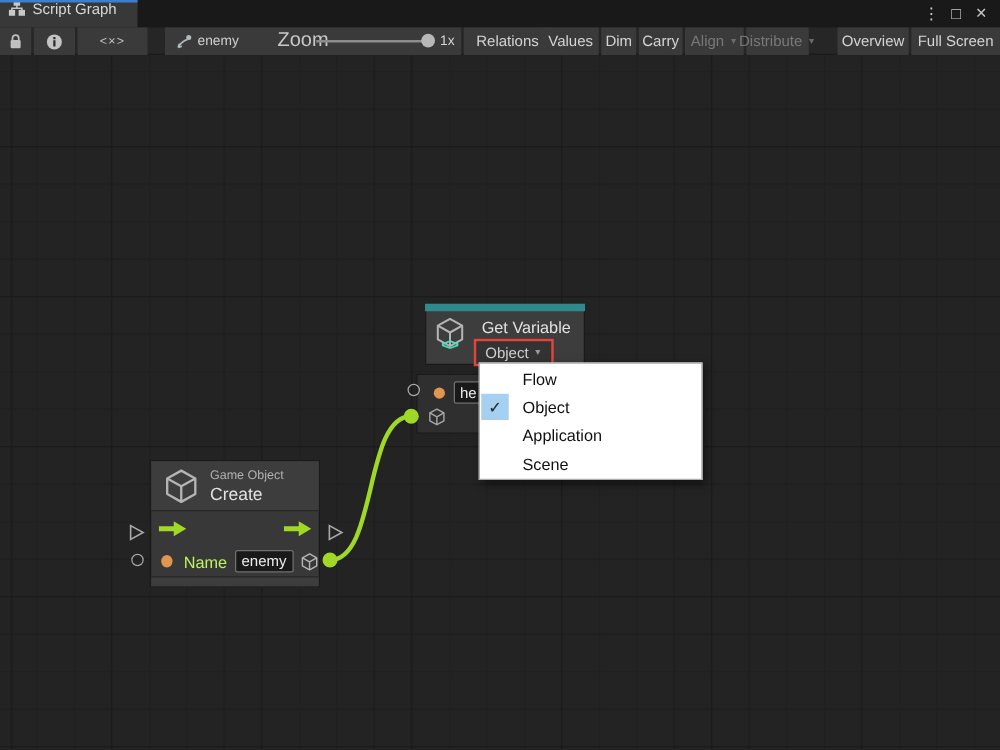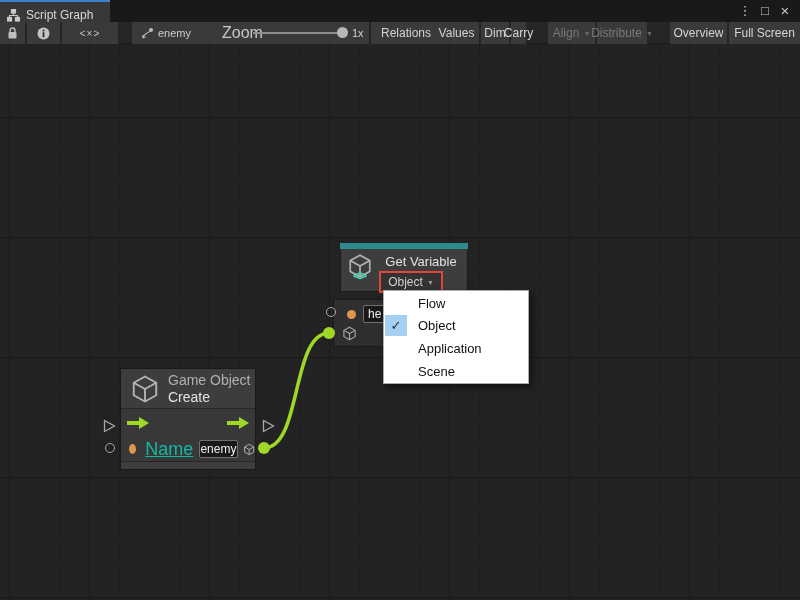--- a/index.html
+++ b/index.html
@@ -3,21 +3,21 @@
 <meta charset="utf-8">
 <style>
   * { margin:0; padding:0; box-sizing:border-box; }
   html,body { width:800px; height:600px; background:#232323; overflow:hidden;
               font-family:"Liberation Sans","DejaVu Sans",sans-serif; }
   #app { position:relative; width:800px; height:600px; background:#232323; }
 
   
   .tabbar { position:absolute; left:0; top:0; width:800px; height:22px; background:#191919; }
   .tab { position:absolute; left:0; top:0; width:110px; height:22px; background:#383838;
-         display:flex; align-items:flex-end; padding-left:7px; }
+         display:flex; align-items:flex-start; padding-left:7px; }
   .tab-accent { position:absolute; left:0; top:0; width:110px; height:2px; background:#3c7ecf; }
   .tab-label { color:#d8d8d8; font-size:12px; margin-left:6px; white-space:nowrap; }
   .win-controls { position:absolute; right:0; top:0; height:22px; display:flex; align-items:center; gap:6px; padding-right:8px; }
   .win-glyph { color:#c8c8c8; font-size:13px; line-height:22px; text-align:center; width:14px; cursor:default; }
 
   
   .toolbar { position:absolute; left:0; top:22px; width:800px; height:22px; background:#262626; border-bottom:1px solid #1a1a1a; }
   .cell { position:absolute; top:0; height:22px; background:#3a3a3a; display:flex; align-items:center; justify-content:center; color:#d4d4d4; font-size:12px; }
   .cell.disabled { color:#787878; }
   .arrow-small { font-size:7px; margin-left:4px; color:#9a9a9a; }
@@ -39,27 +39,27 @@
 
   .wire-svg { position:absolute; left:0; top:0; width:800px; height:556px; z-index:1; pointer-events:none; }
 
   
   .node-create { position:absolute; left:120px; top:324px; width:136px; height:102px; background:#383838;
                  border:1px solid #1a1a1a; z-index:2; }
   .nc-header { position:absolute; left:0; top:0; width:100%; height:40px; background:#3d3d3d;
                border-bottom:1px solid #272727; display:flex; align-items:center; }
   .nc-cube { margin-left:9px; }
   .nc-texts { margin-left:8px; display:flex; flex-direction:column; }
-  .nc-category { font-size:14px; color:#b0b0b0; }
+  .nc-category { font-size:10px; color:#b0b0b0; }
   .nc-title { font-size:14px; color:#e2e2e2; margin-top:1px; }
   .nc-flowrow { position:absolute; left:0; top:41px; width:100%; height:26px; display:flex; align-items:center; justify-content:space-between; padding:0 6px; }
   .nc-valuerow { position:absolute; left:0; top:67px; width:100%; height:26px; display:flex; align-items:center; }
   .dot-orange { width:10px; height:10px; border-radius:50%; background:#e09551; }
   .nc-valuerow .dot-orange { margin-left:8px; }
-  .nc-name { color:#14b8a6; font-size:18px; margin-left:9px;text-decoration:underline; }
+  .nc-name { color:#bef264; font-size:13px; margin-left:9px; }
   .nc-field { margin-left:6px; width:52px; height:18px; background:#191919; border:1px solid #707070; border-radius:2px;
               color:#eeeeee; font-size:12px; display:flex; align-items:center; justify-content:center; }
   .nc-cube-small { margin-left:5px; }
   .nc-footer { position:absolute; left:0; bottom:0; width:100%; height:8px; background:#3d3d3d; border-top:1px solid #272727; }
 
   
   .port { position:absolute; z-index:3; }
   .circle-port { width:10px; height:10px; border:1px solid #a8a8a8; border-radius:50%; background:transparent; }
   .green-dot { width:12px; height:12px; border-radius:50%; background:#a0d828; }
 
@@ -74,21 +74,21 @@
              display:flex; align-items:center; justify-content:center; cursor:pointer; }
   .gv-kind-label { color:#d0d0d0; font-size:12px; }
   .gv-body { position:absolute; left:333px; top:255px; width:135px; height:48px; background:#2f2f2f; border:1px solid #1a1a1a; z-index:2; }
   .gv-row1 { position:absolute; left:0; top:4px; width:100%; height:20px; display:flex; align-items:center; }
   .gv-row1 .dot-orange { margin-left:13px; width:9px; height:9px; }
   .gv-field { margin-left:7px; width:50px; height:18px; background:#191919; border:1px solid #707070; border-radius:2px;
               color:#eeeeee; font-size:12px; display:flex; align-items:center; padding-left:4px; }
   .gv-cube-small { position:absolute; left:8px; top:26px; }
 
   
-  .menu { position:absolute; left:383px; top:246px; width:146px; background:#ffffff; border:1px solid #adadad;
+  .menu { position:absolute; left:383px; top:246px; width:179px; background:#ffffff; border:1px solid #adadad;
           box-shadow:3px 3px 7px rgba(0,0,0,0.5); z-index:10; padding:1px; }
   .menu-item { height:22.6px; display:flex; align-items:center; cursor:default; }
   .menu-check { width:22px; height:21px; margin-right:0; display:flex; align-items:center; justify-content:center;
                 color:#2b2b2b; font-size:13px; }
   .menu-check.checked { background:#a6d0f2; }
   .menu-check .glyph { visibility:hidden; }
   .menu-check.checked .glyph { visibility:visible; }
   .menu-label { margin-left:11px; color:#111111; font-size:13px; }
 
   svg { display:block; }
@@ -142,21 +142,21 @@
       <span class="crumb-label">enemy</span>
       <span class="zoom-label">Zoom</span>
       <div class="zoom-track"></div>
       <div class="zoom-handle"></div>
       <span class="zoom-value">1x</span>
     </div>
 
     <div class="cell" style="left:371px;width:70px">Relations</div>
     <div class="cell" style="left:434px;width:45px">Values</div>
     <div class="cell" style="left:481px;width:28px">Dim</div>
-    <div class="cell" style="left:511px;width:15px">Carry</div>
+    <div class="cell" style="left:511px;width:35px">Carry</div>
     <div class="cell disabled" style="left:548px;width:47px">
       <span>Align</span>
       <span class="arrow-small">▼</span>
     </div>
     <div class="cell disabled" style="left:597px;width:50px">
       <span>Distribute</span>
       <span class="arrow-small">▼</span>
     </div>
     <div class="cell" style="left:670px;width:57px">Overview</div>
     <div class="cell" style="left:729px;width:71px">Full Screen</div>

